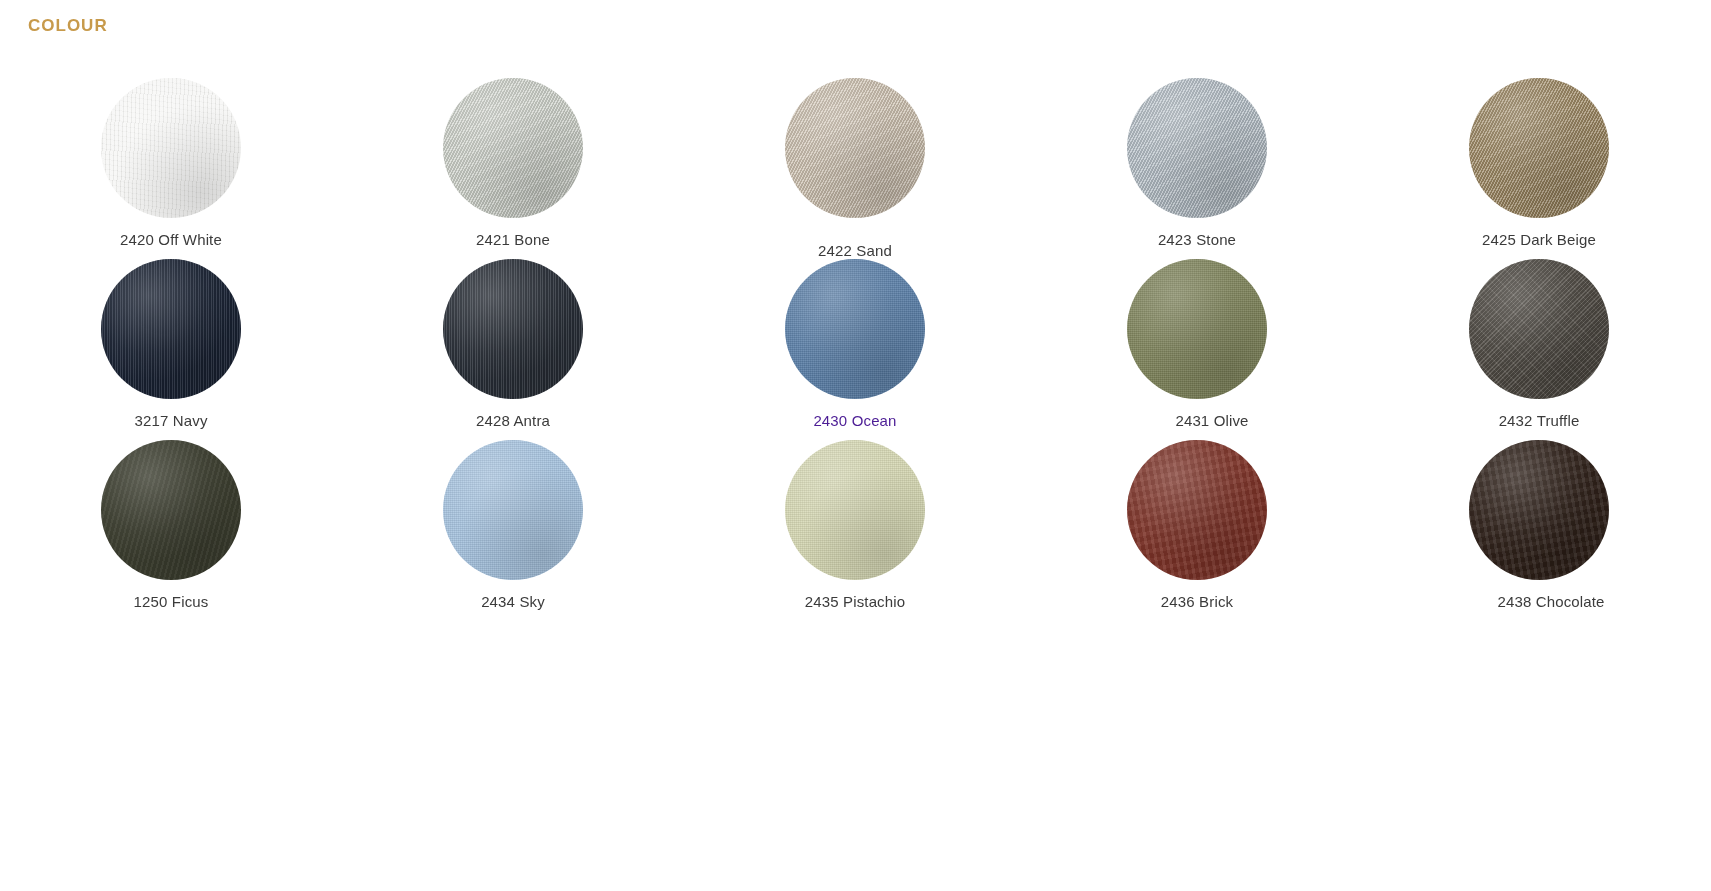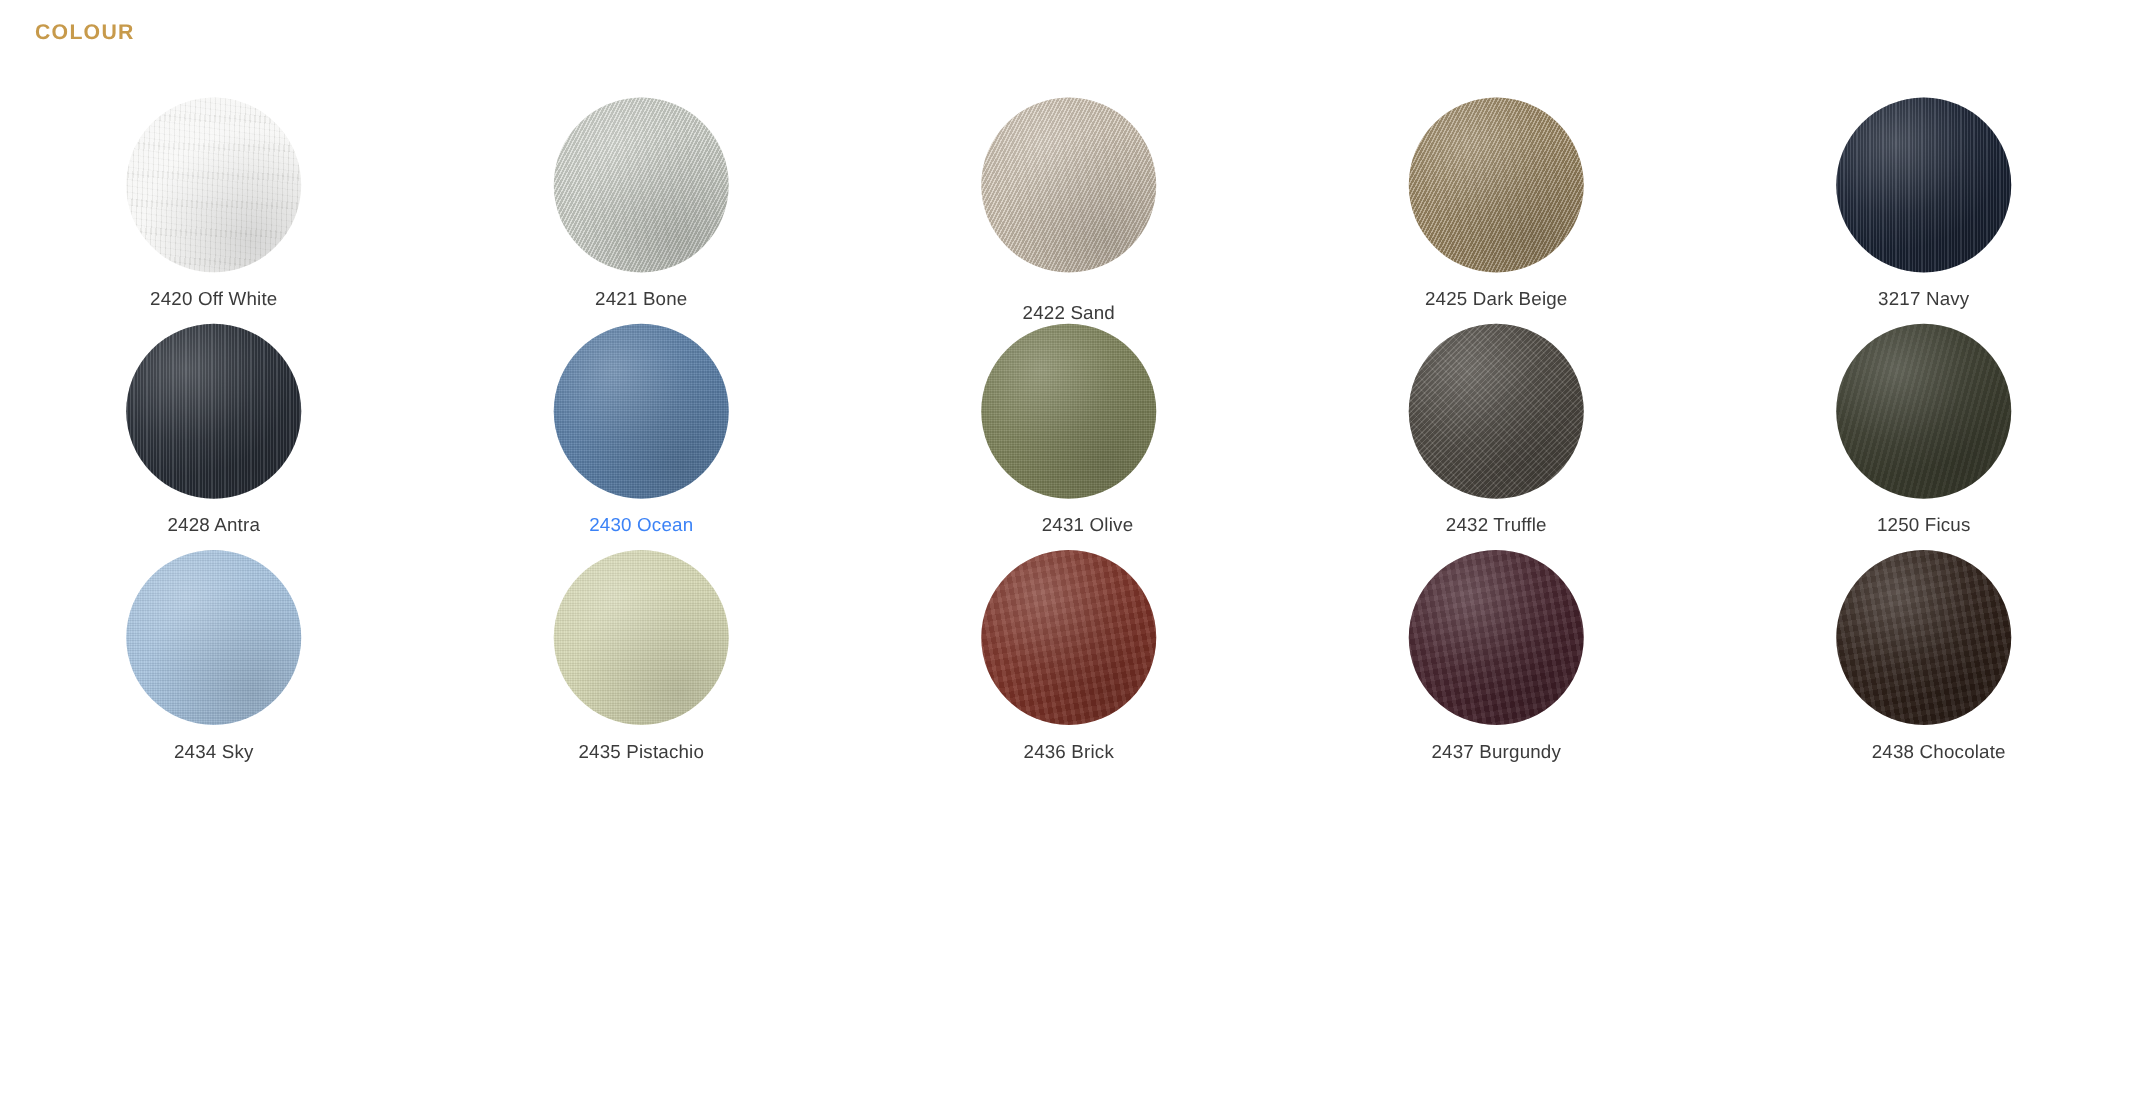--- a/index.html
+++ b/index.html
@@ -230,41 +230,47 @@
       <div class="swatch-label" style="color: rgb(59, 59, 59);">2421 Bone</div>
     </div>
     <div class="swatch-cell">
       <div class="swatch-disc-wrap">
         <div class="swatch-disc tex-twill" style="background-color: rgb(203, 191, 174);"></div>
       </div>
       <div class="swatch-label" style="color: rgb(59, 59, 59); margin-top: 24px;">2422 Sand</div>
     </div>
     <div class="swatch-cell">
       <div class="swatch-disc-wrap">
+        <div class="swatch-disc tex-twill" style="background-color: rgb(178, 188, 196);"></div>
+      </div>
+      <div class="swatch-label" style="color: rgb(59, 59, 59);">2423 Stone</div>
+    </div>
+    <div class="swatch-cell">
+      <div class="swatch-disc-wrap">
         <div class="swatch-disc tex-twill" style="background-color: rgb(154, 133, 96);"></div>
       </div>
       <div class="swatch-label" style="color: rgb(59, 59, 59);">2425 Dark Beige</div>
     </div>
     <div class="swatch-cell">
       <div class="swatch-disc-wrap">
         <div class="swatch-disc tex-rib" style="background-color: rgb(27, 36, 54);"></div>
       </div>
       <div class="swatch-label" style="color: rgb(59, 59, 59);">3217 Navy</div>
     </div>
     <div class="swatch-cell">
       <div class="swatch-disc-wrap">
         <div class="swatch-disc tex-rib" style="background-color: rgb(43, 49, 58);"></div>
       </div>
       <div class="swatch-label" style="color: rgb(59, 59, 59);">2428 Antra</div>
     </div>
     <div class="swatch-cell">
       <div class="swatch-disc-wrap">
         <div class="swatch-disc tex-plain" style="background-color: rgb(90, 127, 168);"></div>
       </div>
-      <div class="swatch-label" style="color: #3b82f6;">2430 Ocean</div>
+      <div class="swatch-label" style="color: #4c1d95;">2430 Ocean</div>
     </div>
     <div class="swatch-cell">
       <div class="swatch-disc-wrap">
         <div class="swatch-disc tex-plain" style="background-color: rgb(125, 130, 89);"></div>
       </div>
       <div class="swatch-label" style="color: rgb(59, 59, 59); margin-left: 30px;">2431 Olive</div>
     </div>
     <div class="swatch-cell">
       <div class="swatch-disc-wrap">
         <div class="swatch-disc tex-herring" style="background-color: rgb(85, 81, 73);"></div>
@@ -290,23 +296,17 @@
       <div class="swatch-label" style="color: rgb(59, 59, 59);">2435 Pistachio</div>
     </div>
     <div class="swatch-cell">
       <div class="swatch-disc-wrap">
         <div class="swatch-disc tex-suede" style="background-color: rgb(125, 51, 40);"></div>
       </div>
       <div class="swatch-label" style="color: rgb(59, 59, 59);">2436 Brick</div>
     </div>
     <div class="swatch-cell">
       <div class="swatch-disc-wrap">
-        <div class="swatch-disc tex-suede" style="background-color: rgb(69, 34, 44);"></div>
-      </div>
-      <div class="swatch-label" style="color: rgb(59, 59, 59);">2437 Burgundy</div>
-    </div>
-    <div class="swatch-cell">
-      <div class="swatch-disc-wrap">
         <div class="swatch-disc tex-suede" style="background-color: rgb(46, 32, 25);"></div>
       </div>
       <div class="swatch-label" style="color: rgb(59, 59, 59); margin-left: 24px;">2438 Chocolate</div>
     </div>
   </div>
 
 </body></html>

